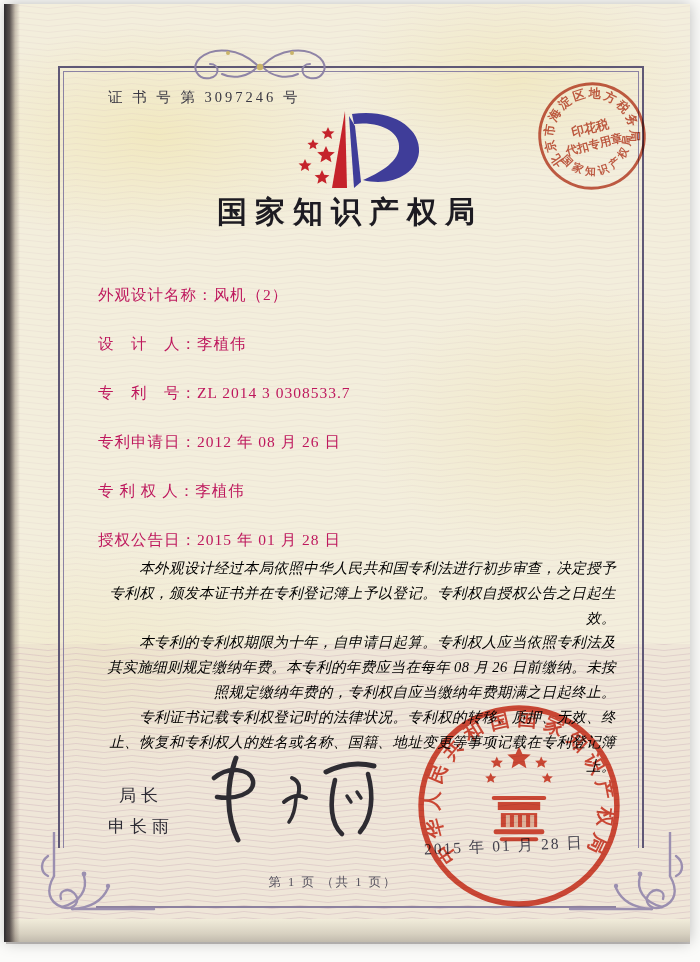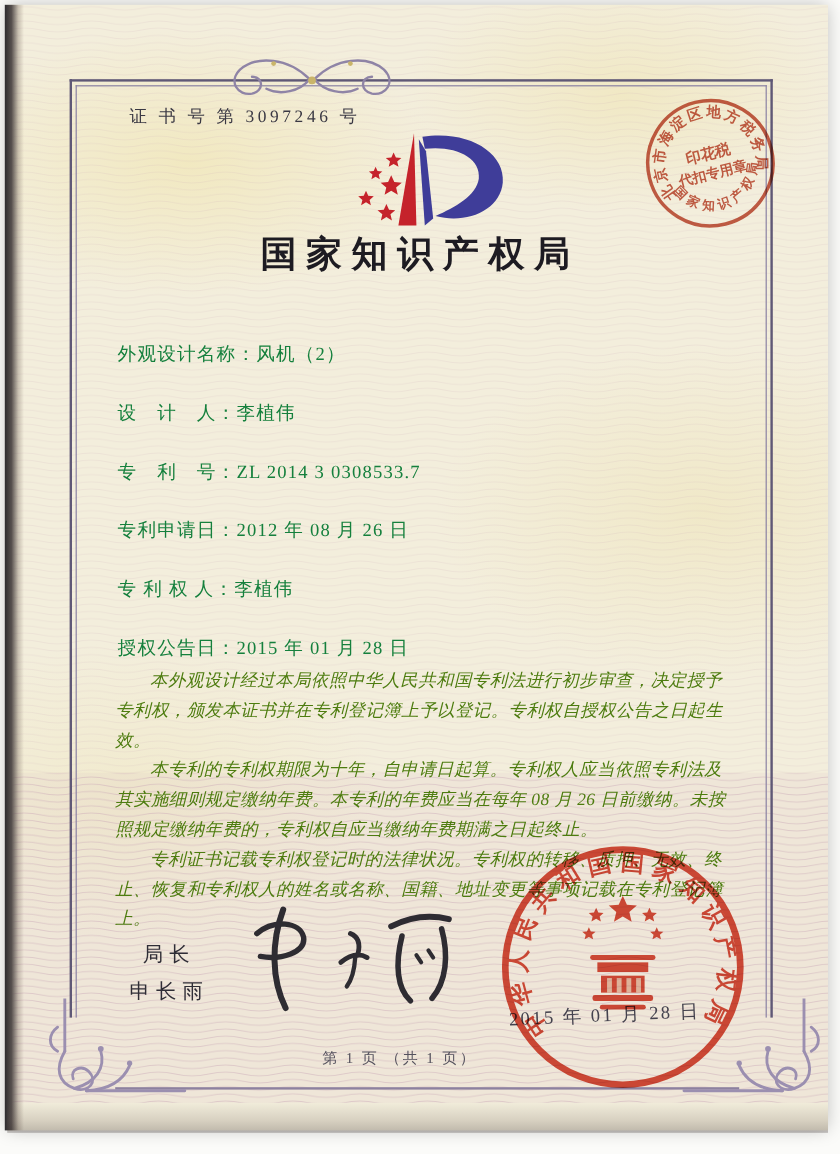--- a/index.html
+++ b/index.html
@@ -28,24 +28,24 @@
   .ornament-top{position:absolute;left:180px;top:40px;width:160px;height:52px;}
   .flourish{position:absolute;width:118px;height:84px;}
   .flourish.bl{left:38px;top:832px;}
   .flourish.br{left:568px;top:832px;transform:scaleX(-1);}
 
   
   .cert-number{position:absolute;left:108px;top:88px;font-size:14.5px;color:#3a3843;letter-spacing:3px;}
   .logo{position:absolute;left:268px;top:100px;width:170px;height:95px;}
   .title{position:absolute;left:0;right:0;top:192px;text-align:center;
     font-size:30px;font-weight:bold;color:#1d1b22;letter-spacing:8px;}
-  .field{position:absolute;left:98px;font-size:15.5px;color:#15803d;letter-spacing:1px;white-space:nowrap;}
+  .field{position:absolute;left:98px;font-size:15.5px;color:#be185d;letter-spacing:1px;white-space:nowrap;}
   .f0{top:285px}.f1{top:334px}.f2{top:383px}.f3{top:432px}.f4{top:481px}.f5{top:530px}
   .body-text{position:absolute;left:96px;top:556px;width:520px;
-    font-size:14.5px;line-height:24.8px;color:#4d7c0f;font-style:italic;letter-spacing:.4px;}
+    font-size:14.5px;line-height:24.8px;color:#000000;font-style:italic;letter-spacing:.4px;text-align:right;}
   .body-text p{margin:0;text-indent:2em;}
   .signer{position:absolute;left:108px;top:780px;font-size:17px;color:#2f2d36;letter-spacing:5px;line-height:31px;text-align:center;}
   .signature{position:absolute;left:192px;top:740px;width:205px;height:112px;}
   .seal{position:absolute;left:413px;top:700px;width:212px;height:212px;opacity:.93;mix-blend-mode:multiply;}
   .issue-date{position:absolute;left:424px;top:836px;font-size:15.5px;color:#44424e;
     letter-spacing:2px;transform:rotate(-2.5deg);white-space:nowrap;}
   .tax-stamp{position:absolute;left:534px;top:78px;width:116px;height:116px;
     transform:rotate(-14deg);opacity:.88;mix-blend-mode:multiply;}
   .footer{position:absolute;left:0;width:640px;top:874px;text-align:center;
     font-size:12.5px;color:#55525e;letter-spacing:2px;padding-left:13px;}

